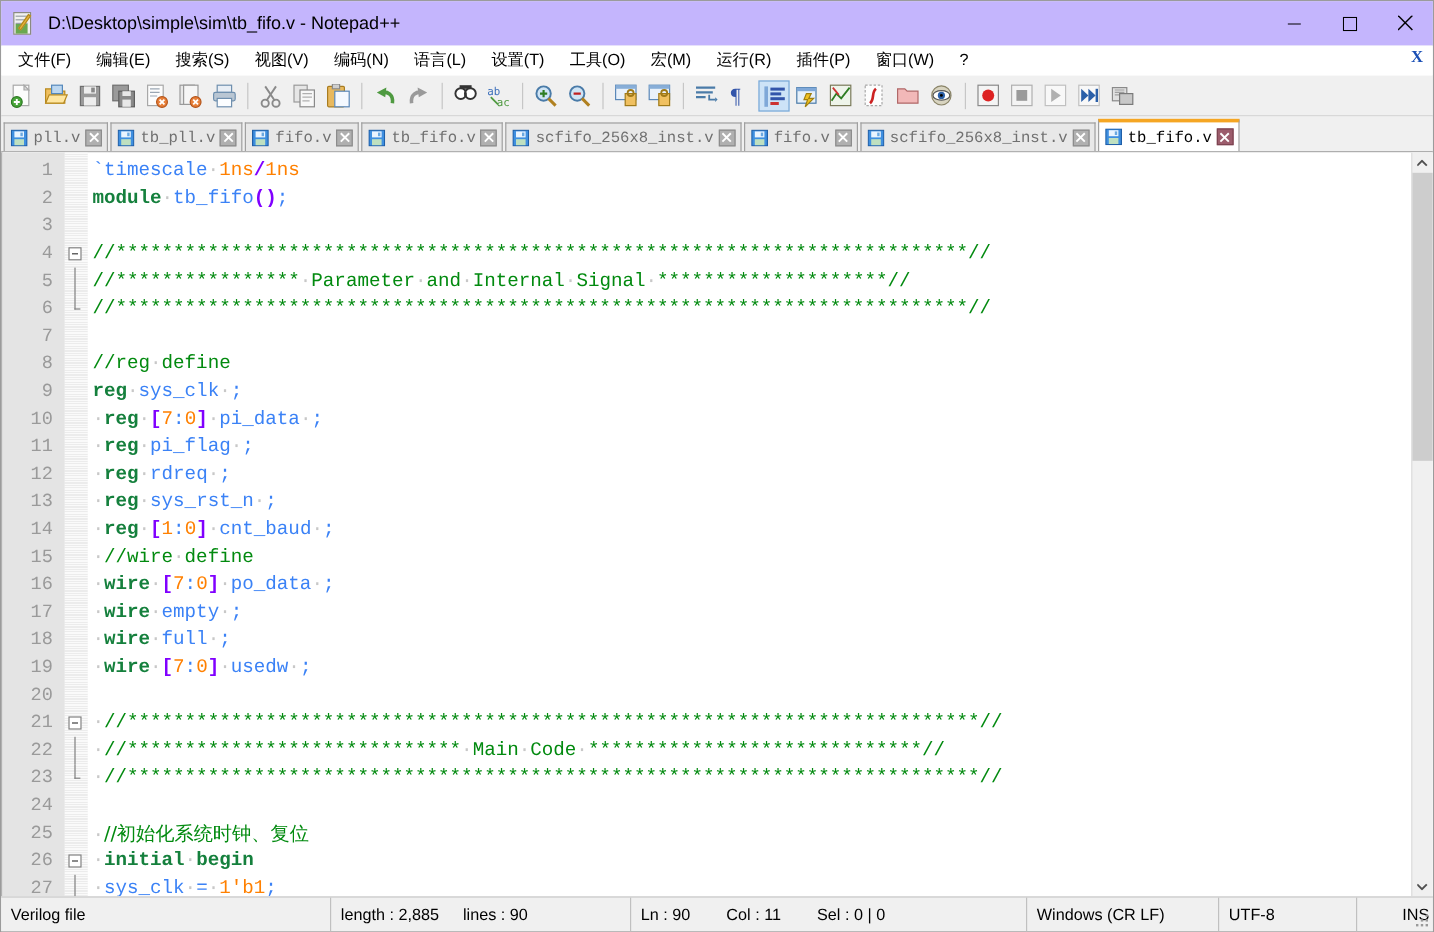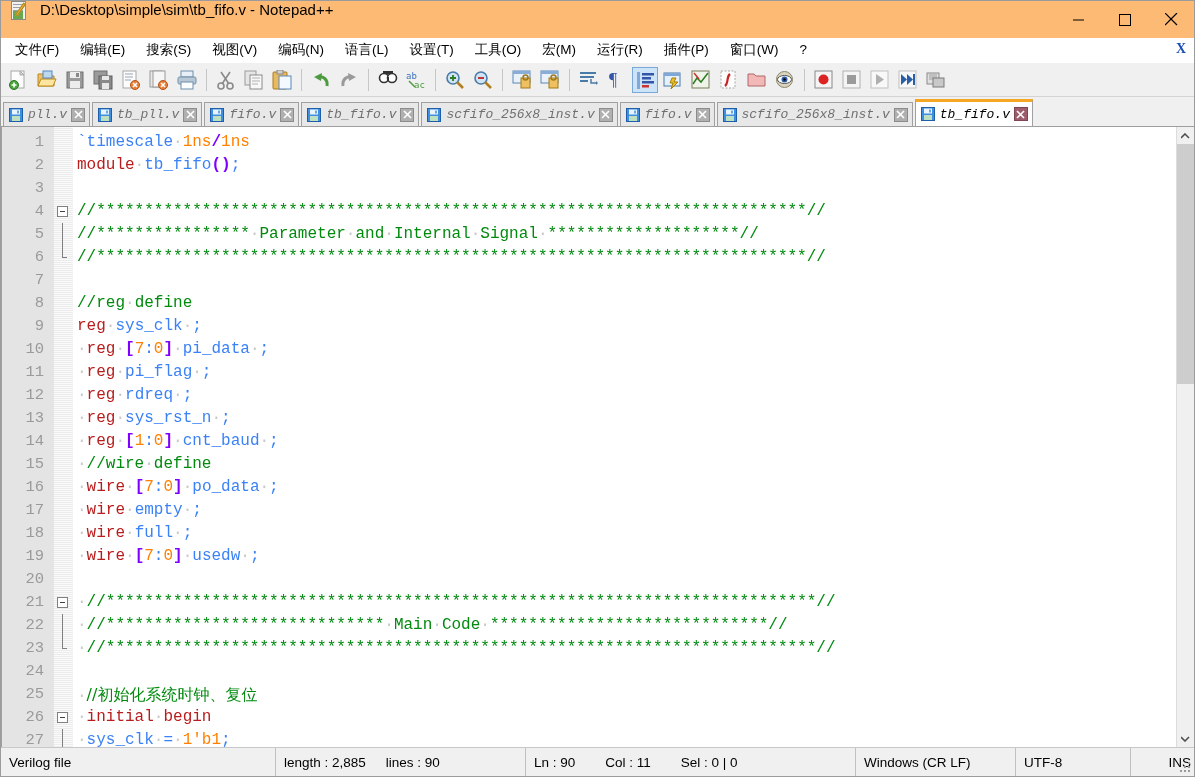--- a/index.html
+++ b/index.html
@@ -16,22 +16,23 @@
     display: flex;
     flex-direction: column;
     background: #f0f0f0;
     box-sizing: border-box;
     border: 1px solid #9b9b9b;
   }
 
   
   .titlebar {
     height: 37px;
-    background: #fdba74;
-    display: flex;
+    background: #c4b5fd;
+    display: flex;
+    align-items: center;
     flex: 0 0 auto;
     position: relative;
   }
   .title-icon {
     width: 20px; height: 20px;
     margin-left: 9px; margin-right: 10px;
     position: relative;
     flex: 0 0 auto;
   }
   .title-icon .sheet {
@@ -136,21 +137,20 @@
   
   .tabbar {
     height: 29px;
     background: #f0f0f0;
     display: flex;
     align-items: flex-end;
     flex: 0 0 auto;
     border-bottom: 1px solid #9e9e9e;
     padding-left: 2px;
     overflow: hidden;
-    font-style: italic;
   }
   .tab {
     height: 24px;
     display: flex;
     align-items: center;
     background: #e8e8e8;
     border: 1px solid #a0a0a0;
     border-bottom: none;
     margin-right: 2px;
     padding: 0 4px 0 5px;
@@ -251,21 +251,21 @@
     padding-top: 4px;
     padding-left: 4px;
     font-family: "Liberation Mono", monospace;
     font-size: 16px;
     line-height: 23px;
     white-space: pre;
     overflow: hidden;
     position: relative;
   }
   .cline { height: 23px; white-space: pre; }
-  .k { color: #b91c1c; font-weight: normal; }      
+  .k { color: #15803d; font-weight: bold; }      
   .cm { color: #028a0f; }                         
   .num { color: #ff8000; }                        
   .op { color: #8000ff; font-weight: bold; }      
   .pl { color: #3b82f6; }                         
   .ws { color: #c8c8c8; }                         
   .cjk { font-family: "DejaVu Sans", sans-serif; }
 
   
   .vscroll {
     width: 17px;

